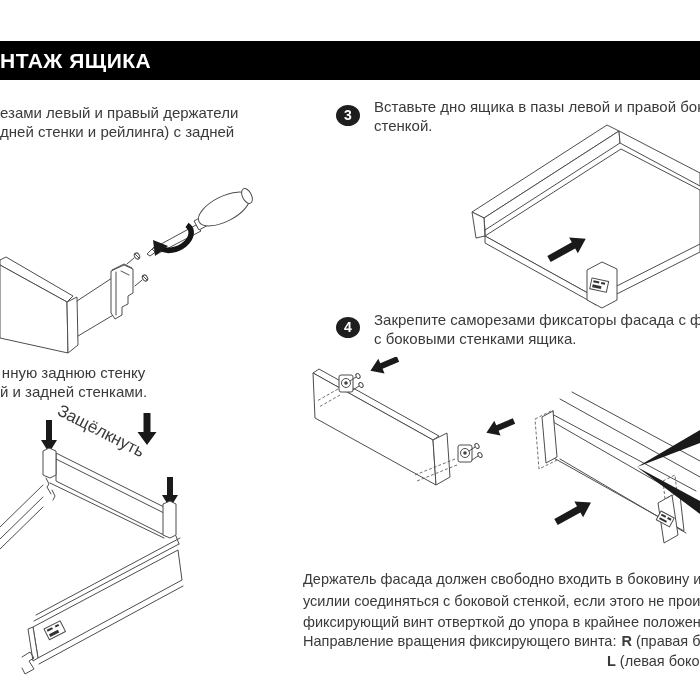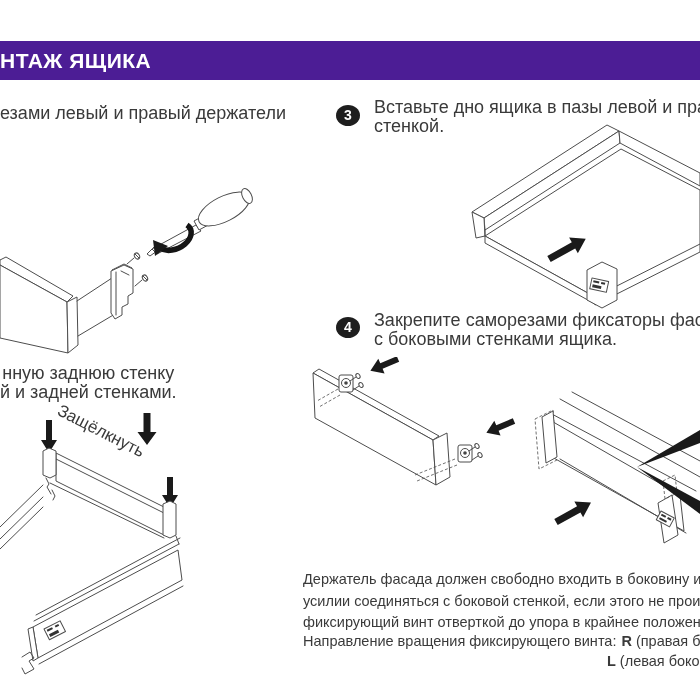--- a/index.html
+++ b/index.html
@@ -1,20 +1,20 @@
 <!DOCTYPE html>
 <html><head>
 <meta charset="utf-8">
 <style>
   html,body{margin:0;padding:0;}
   body{width:700px;height:700px;position:relative;overflow:hidden;background:#fff;
        font-family:"Liberation Sans",sans-serif;color:#3a3a3a;}
   .abs{position:absolute;}
-  .txt{font-size:18px;line-height:18.5px;white-space:nowrap;}
-  #header-bar{top:41px;left:0;width:700px;height:39px;background:#4c1d95;}
+  .txt{font-size:15px;line-height:18.5px;white-space:nowrap;}
+  #header-bar{top:41px;left:0;width:700px;height:39px;background:#000000;}
   #page-title{left:0;top:0;height:39px;line-height:39px;color:#fff;font-size:21px;
               font-weight:bold;letter-spacing:.5px;white-space:nowrap;}
   .step-badge{width:24px;height:21px;border-radius:50%;background:#1e1e1e;color:#fff;
               font-size:14px;font-weight:bold;text-align:center;line-height:21px;}
   #left-text-1{left:0;top:104px;}
   #left-text-2{left:0;top:364px;text-align:center;}
   #step3-badge{left:336px;top:105px;}
   #step3-text{left:374px;top:98px;}
   #step4-badge{left:336px;top:317px;}
   #step4-text{left:374px;top:311px;}
@@ -33,20 +33,21 @@
 </style>
 </head>
 <body>
 
 <div id="header-bar" class="abs">
   <div id="page-title" class="abs">НТАЖ ЯЩИКА</div>
 </div>
 
 <div id="left-text-1" class="abs txt">
   <div>езами левый и правый держатели</div>
+  <div>дней стенки и рейлинга) с задней</div>
 </div>
 
 <svg class="abs" style="left:0;top:168px" width="345" height="200" viewBox="0 0 345 200">
 
   <polygon class="face" points="0,92 6,89 73,128 67,134 0,97"></polygon>
   <polygon class="face" points="0,97 67,134 68,185 0,170"></polygon>
   <polygon class="face" points="67,134 77,129 78,177 68,185"></polygon>
 
   <line class="ln" x1="77" y1="133" x2="112" y2="110" stroke-width="0.8"></line>
   <line class="ln" x1="78" y1="168" x2="120" y2="143" stroke-width="0.8"></line>

